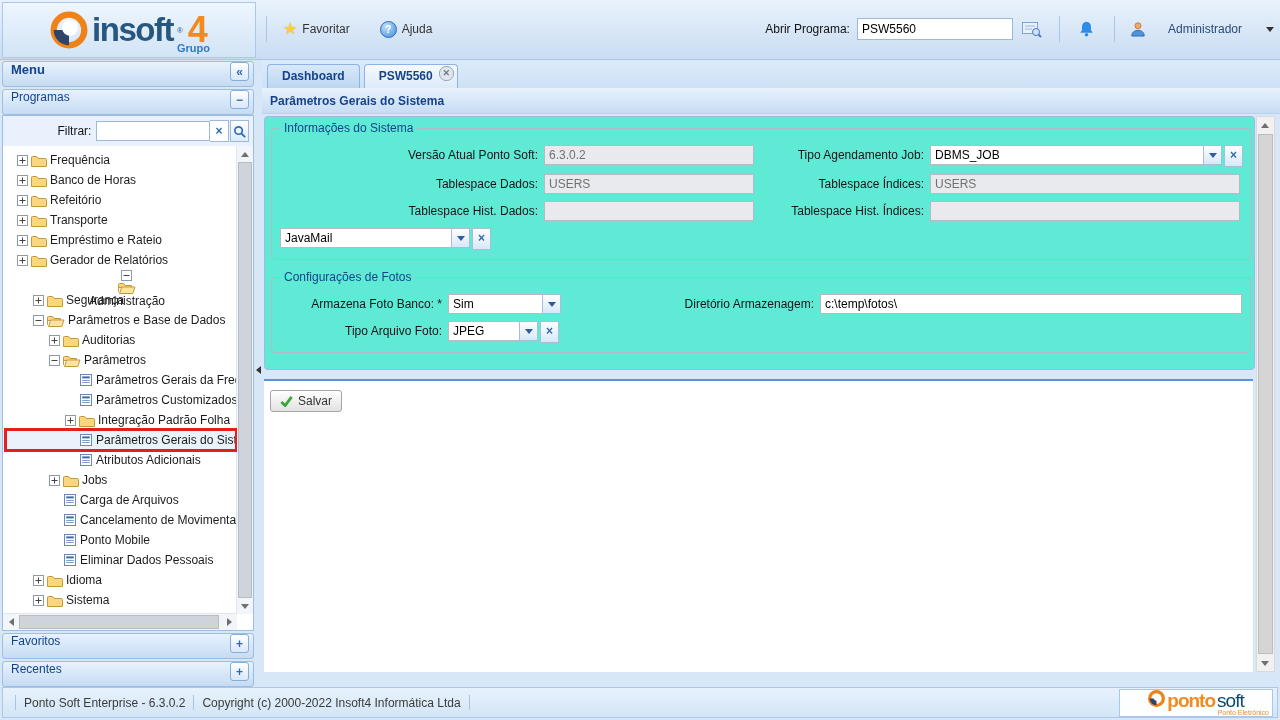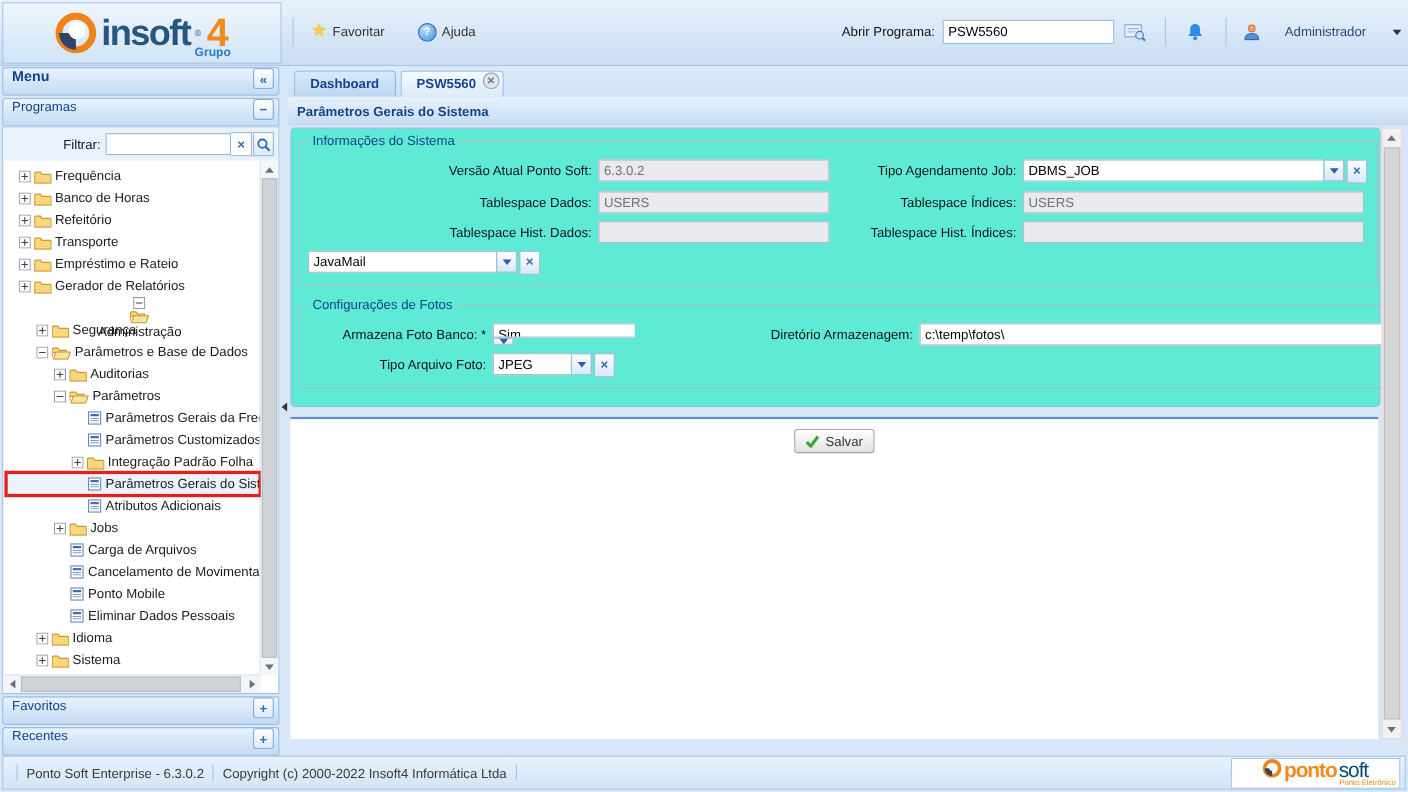--- a/index.html
+++ b/index.html
@@ -94,21 +94,21 @@
         flex:1;overflow:hidden;white-space:nowrap;color:#000;}
   .trigger{width:17px;flex:none;background:linear-gradient(#fdfefe,#d8e8f8);border:1px solid #a8bdd8;
            display:flex;align-items:center;justify-content:center;}
   .trigger i{width:0;height:0;border-left:4px solid transparent;border-right:4px solid transparent;
              border-top:5px solid #2f5c9e;}
   .clearbtn{width:17px;height:20px;margin-left:2px;flex:none;border:1px solid #a8bdd8;
             background:linear-gradient(#fdfefe,#d8e8f8);color:#2e6da8;font-weight:bold;text-align:center;
             line-height:18px;font-size:12px;}
   .south{position:absolute;left:2px;top:265px;width:989px;bottom:15px;background:#fff;
          border-top:2px solid #5c92d8;}
-  .btnrow{display:flex;justify-content:center;padding:9px 6px;}
+  .btnrow{display:flex;justify-content:flex-start;padding:9px 6px;}
   .btn{display:flex;align-items:center;gap:5px;height:22px;padding:0 9px;border:1px solid #a5a5a5;
        border-radius:3px;background:linear-gradient(#ffffff,#e2e2e2);color:#333;
        font:12px "Liberation Sans",sans-serif;}
   .cscroll{position:absolute;right:5px;top:2px;bottom:15px;width:17px;background:#f1f1f1;border:1px solid #dadada;}
   .cthumb{position:absolute;left:1px;right:1px;top:17px;bottom:17px;background:#d5d5d5;border:1px solid #bdbdbd;}
   .collapse-handle{position:absolute;left:254px;top:361px;width:9px;height:18px;
                    display:flex;align-items:center;justify-content:center;}
   .collapse-handle i{width:0;height:0;border-top:4px solid transparent;border-bottom:4px solid transparent;
                      border-right:5px solid #333;}
   
@@ -621,21 +621,21 @@
           </div>
           <span class="clearbtn">×</span>
         </div>
       </fieldset>
 
       <fieldset>
         <legend>Configurações de Fotos</legend>
 
         <div class="frow">
           <span class="flbl" style="width:162px;">Armazena Foto Banco: *</span>
-          <div class="combo" style="width:129px;flex-direction:column;">
+          <div class="combo" style="width:113px;">
             <span class="cval">Sim</span>
             <span class="trigger">
                 <i></i>
               </span>
           </div>
           <span class="flbl" style="width:253px;">Diretório Armazenagem:</span>
           <input class="txt-input" style="width: 412px;" value="c:\temp\fotos\">
         </div>
 
         <div class="frow">

